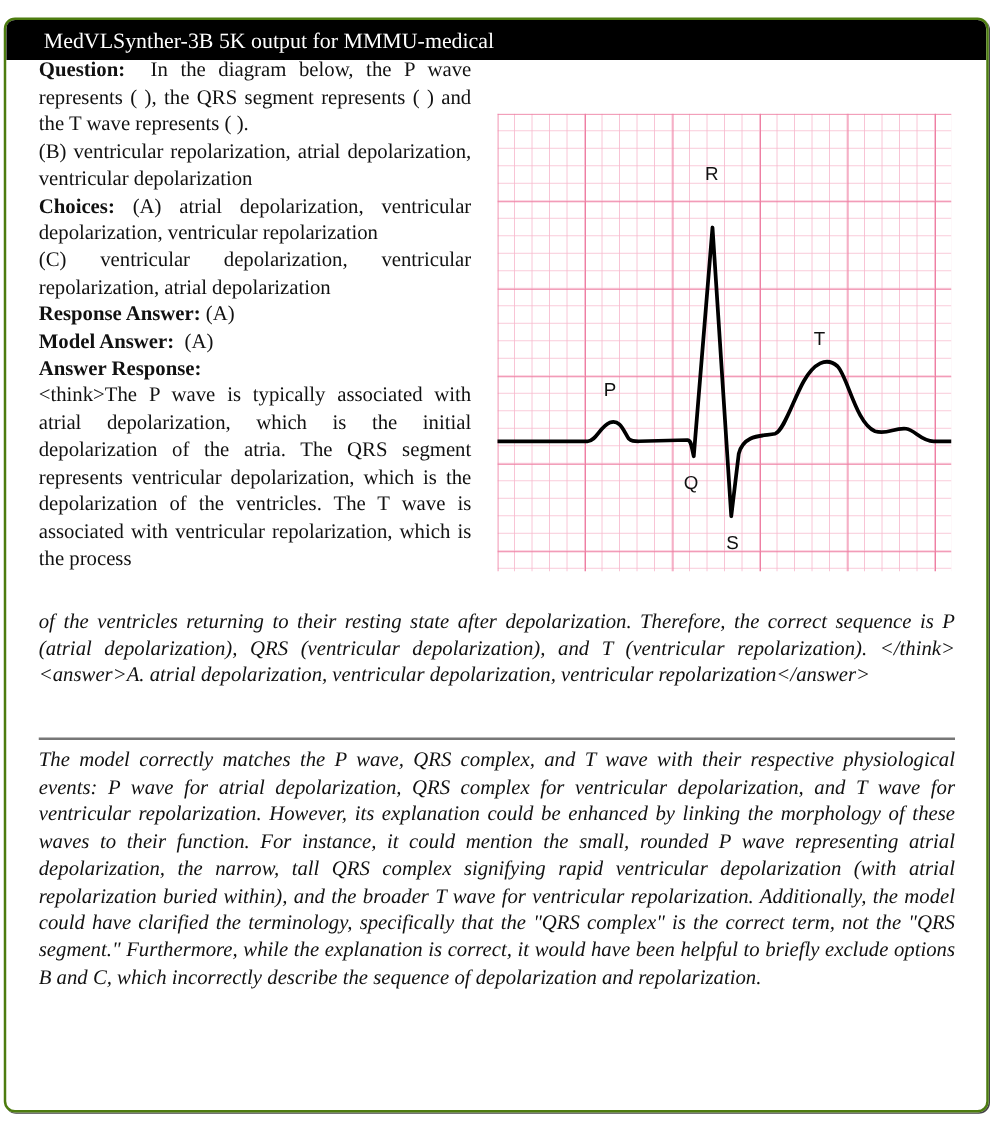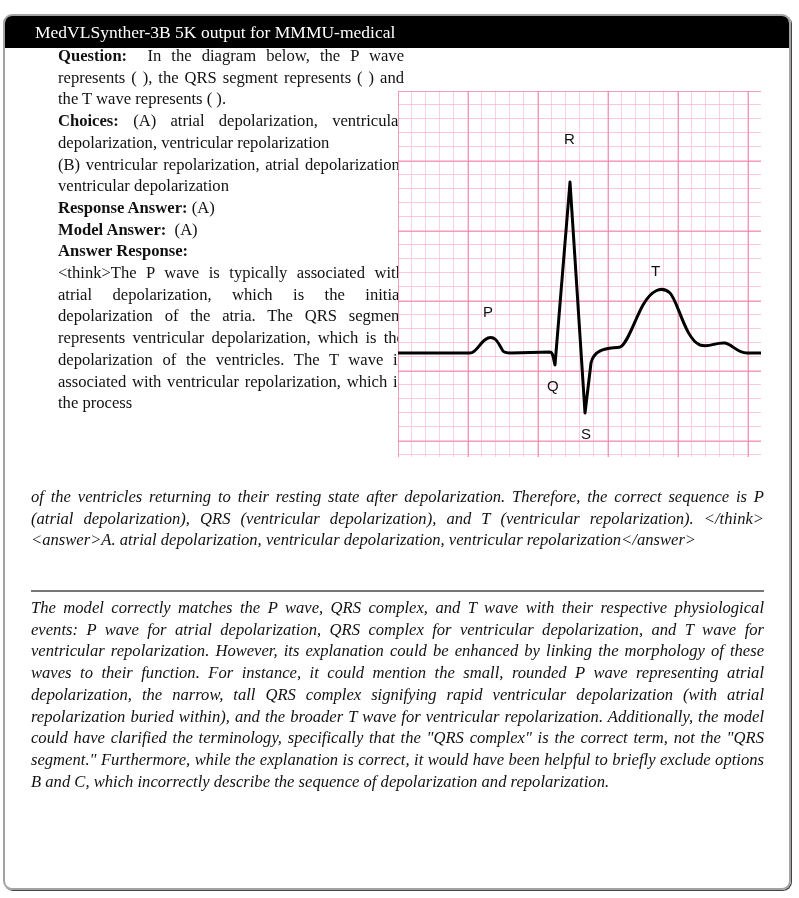--- a/index.html
+++ b/index.html
@@ -1,27 +1,27 @@
 <!DOCTYPE html>
 <html><head>
 <meta charset="utf-8">
 <style>
   html, body { margin:0; padding:0; background:#ffffff; }
   body { width:799px; height:898px; position:relative; font-family:"Liberation Serif", "DejaVu Serif", serif; color:#111; }
   .box {
     position:absolute; left:3px; top:14px; width:788px; height:876px;
-    border:2px solid #a3a3a3; border-radius:9px; box-sizing:border-box; overflow:hidden;
+    border:2px solid #4d7c0f; border-radius:9px; box-sizing:border-box; overflow:hidden;
     box-shadow: 1px 1px 0 #444;
   }
   .box-header {
     background:#000; color:#fff; height:32px; line-height:32px;
     padding-left:30px; font-size:17.5px;
   }
   .content { position:absolute; left:31px; top:45px; width:735px; font-size:16.6px; line-height:21.7px; }
-  .left-col { width:346px; text-align:justify;margin-left:27px; }
+  .left-col { width:346px; text-align:justify; }
   .left-col p, .full p { margin:0; }
   b { font-weight:bold; }
   .ecg {
     position:absolute; left:395px; top:77px; width:366px; height:380px;
   }
   .full { position:absolute; left:31px; top:486px; width:733px; font-size:16.6px; line-height:21.7px; text-align:justify;font-style:italic; }
   .divider { position:absolute; left:31px; top:590px; width:733px; height:2px; background:#777; }
   .analysis { position:absolute; left:31px; top:597px; width:733px; font-size:16.6px; line-height:21.7px; text-align:justify; }
   .analysis .body { font-style:italic; }
 </style>
@@ -31,25 +31,26 @@
 <div class="box">
   <div class="box-header">MedVLSynther-3B 5K output for MMMU-medical</div>
 </div>
 
 <div class="content">
   <div class="left-col">
     <p>
       <b>Question:</b>&nbsp;
       <span>In the diagram below, the P wave represents ( ), the QRS segment represents ( ) and the T wave represents ( ).</span>
     </p>
+    <p>(B) ventricular repolarization, atrial depolarization, ventricular depolarization</p>
     <p>
       <b>Choices:</b>
       <span>(A) atrial depolarization, ventricular depolarization, ventricular repolarization</span>
     </p>
-    <p>(B) ventricular repolarization, atrial depolarization, ventricular depolarization</p>
+    <p>(C) ventricular depolarization, ventricular repolarization, atrial depolarization</p>
     <p>
       <b>Response Answer:</b>
       <span>(A)</span>
     </p>
     <p>
       <b>Model Answer:</b>&nbsp;
       <span>(A)</span>
     </p>
     <p>
       <b>Answer Response:</b>

